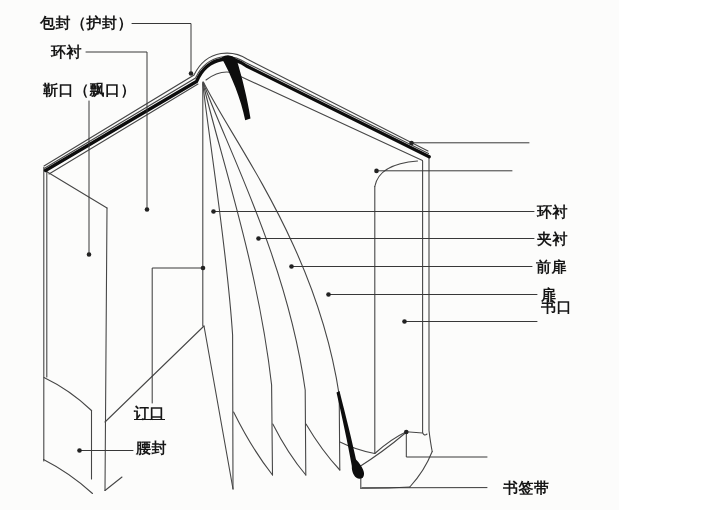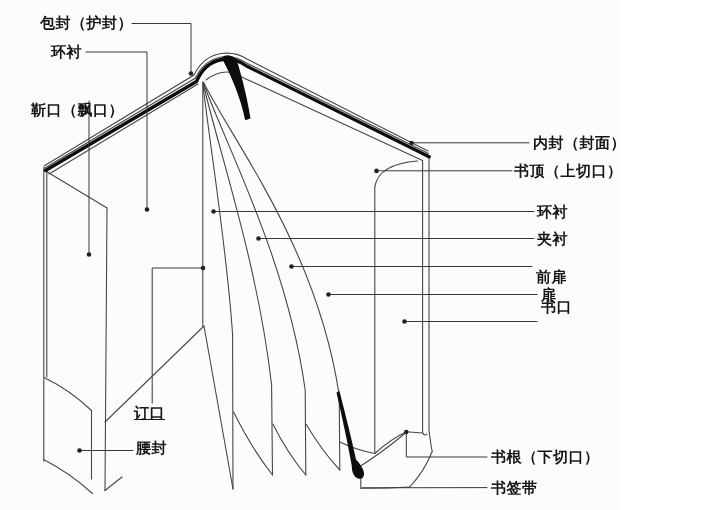--- a/index.html
+++ b/index.html
@@ -111,27 +111,24 @@
       <circle cx="258.5" cy="238.5" r="2.3"></circle>
       <circle cx="291.5" cy="266.5" r="2.3"></circle>
       <circle cx="328.5" cy="294.5" r="2.3"></circle>
       <circle cx="404.5" cy="321.5" r="2.3"></circle>
       <circle cx="406.3" cy="432" r="2.3"></circle>
     </g>
   </svg>
 
   <div class="lbl" style="left:40px;top:14px;">包封（护封）</div>
   <div class="lbl" style="left:51px;top:43px;">环衬</div>
-  <div class="lbl" style="left:31px;top:81px;margin-top:20px;">靳口（飘口）</div>
+  <div class="lbl" style="left:43px;top:81px;">靳口（飘口）</div>
   <div class="lbl" style="left:134px;top:404px;text-decoration:underline;">订口</div>
   <div class="lbl" style="left:136px;top:441px;font-family:Liberation Mono, monospace;">腰封</div>
 
-  <div class="lbl" style="left:533px;top:134px;">内封（封面）</div>
-  <div class="lbl" style="left:514px;top:162px;">书顶（上切口）</div>
   <div class="lbl" style="left:537px;top:203px;">环衬</div>
   <div class="lbl" style="left:537px;top:230px;">夹衬</div>
-  <div class="lbl" style="left:536px;top:268px;text-align:right;">前扉</div>
+  <div class="lbl" style="left:536px;top:258px;text-align:right;">前扉</div>
   <div class="lbl" style="left:541px;top:286px;">扉</div>
   <div class="lbl" style="left:541px;top:298px;">书口</div>
-  <div class="lbl" style="left:491px;top:448px;">书根（下切口）</div>
-  <div class="lbl" style="left:491px;top:479px;">书签带</div>
+  <div class="lbl" style="left:503px;top:479px;">书签带</div>
 
 </div>
 
 </body></html>

